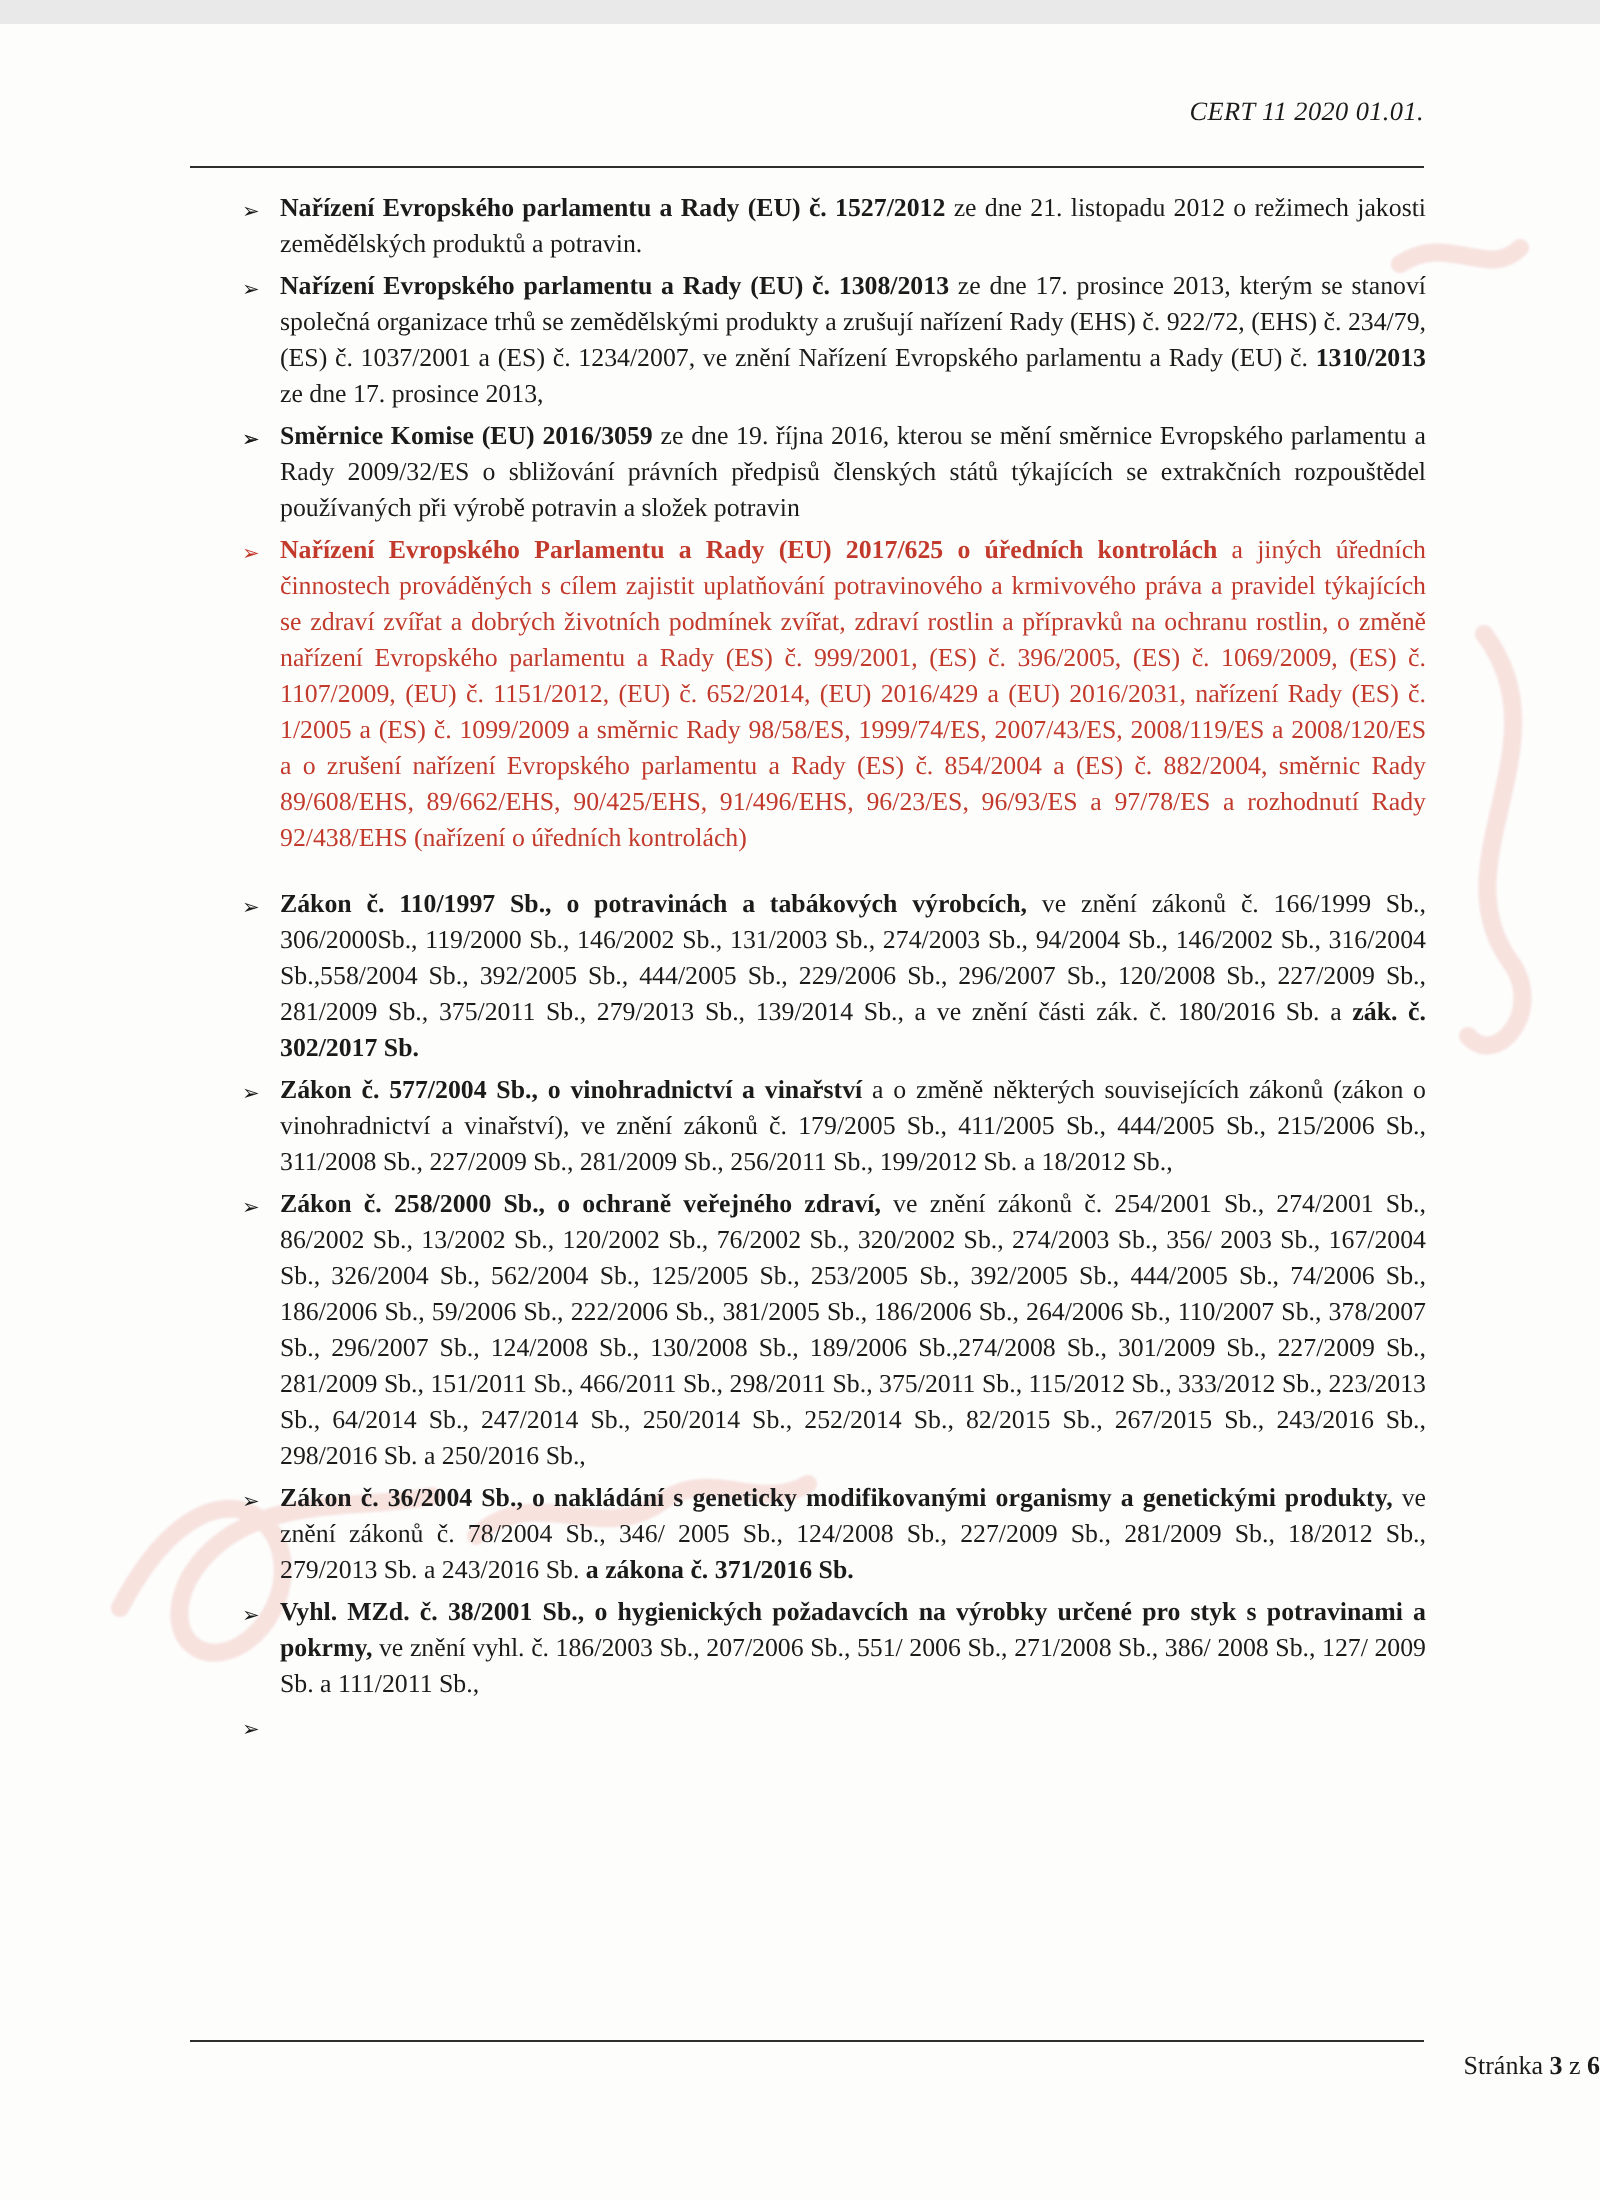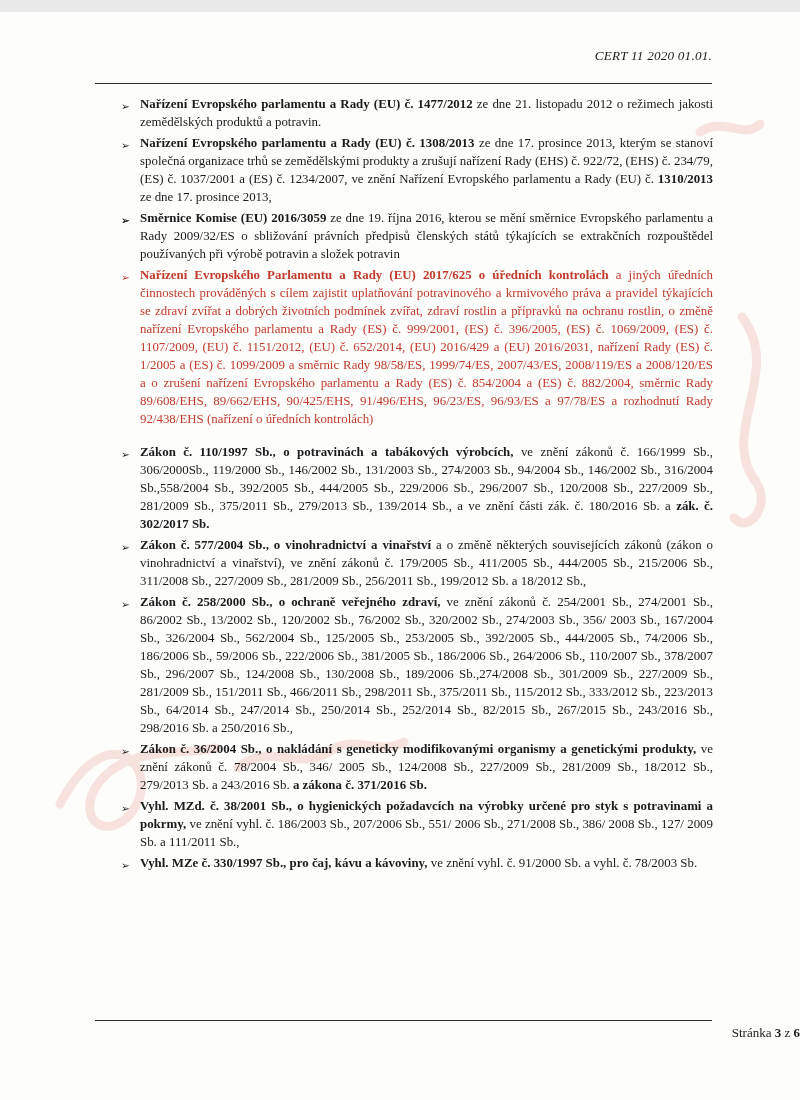--- a/index.html
+++ b/index.html
@@ -60,30 +60,30 @@
       <path d="M 238 756 C 268 728 300 762 332 738 C 356 722 380 744 404 730"></path>
       <path d="M 700 120 C 724 104 744 128 760 112"></path>
     </g>
   </svg>
 
   <div class="doc-code">CERT 11 2020 01.01.</div>
 
   <div class="top-rule"></div>
 
   <div class="content">
-      <div class="item"><span class="marker">➢</span><span><span class="b">Nařízení Evropského parlamentu a Rady (EU) č. 1477/2012</span><span> ze dne 21. listopadu 2012 o režimech jakosti zemědělských produktů a potravin.</span></span></div>
+      <div class="item"><span class="marker">➢</span><span><span class="b">Nařízení Evropského parlamentu a Rady (EU) č. 1527/2012</span><span> ze dne 21. listopadu 2012 o režimech jakosti zemědělských produktů a potravin.</span></span></div>
       <div class="item"><span class="marker">➢</span><span><span class="b">Nařízení Evropského parlamentu a Rady (EU) č. 1308/2013</span><span> ze dne 17. prosince 2013, kterým se stanoví společná organizace trhů se zemědělskými produkty a zrušují nařízení Rady (EHS) č. 922/72, (EHS) č. 234/79, (ES) č. 1037/2001 a (ES) č. 1234/2007, ve znění Nařízení Evropského parlamentu a Rady (EU) č. </span><span class="b">1310/2013</span><span> ze dne 17. prosince 2013,</span></span></div>
       <div class="item"><span class="marker">➢</span></div>
       <div class="item"><span class="marker">➢</span><span><span class="b">Směrnice Komise (EU) 2016/3059</span><span> ze dne 19. října 2016, kterou se mění směrnice Evropského parlamentu a Rady 2009/32/ES o sbližování právních předpisů členských států týkajících se extrakčních rozpouštědel používaných při výrobě potravin a složek potravin</span></span></div>
       <div class="item red-item"><span class="marker">➢</span><span><span class="b">Nařízení Evropského Parlamentu a Rady (EU) 2017/625 o úředních kontrolách</span><span> a jiných úředních činnostech prováděných s cílem zajistit uplatňování potravinového a krmivového práva a pravidel týkajících se zdraví zvířat a dobrých životních podmínek zvířat, zdraví rostlin a přípravků na ochranu rostlin, o změně nařízení Evropského parlamentu a Rady (ES) č. 999/2001, (ES) č. 396/2005, (ES) č. 1069/2009, (ES) č. 1107/2009, (EU) č. 1151/2012, (EU) č. 652/2014, (EU) 2016/429 a (EU) 2016/2031, nařízení Rady (ES) č. 1/2005 a (ES) č. 1099/2009 a směrnic Rady 98/58/ES, 1999/74/ES, 2007/43/ES, 2008/119/ES a 2008/120/ES a o zrušení nařízení Evropského parlamentu a Rady (ES) č. 854/2004 a (ES) č. 882/2004, směrnic Rady 89/608/EHS, 89/662/EHS, 90/425/EHS, 91/496/EHS, 96/23/ES, 96/93/ES a 97/78/ES a rozhodnutí Rady 92/438/EHS (nařízení o úředních kontrolách)</span></span></div>
       <div class="item group-gap"><span class="marker">➢</span><span><span class="b">Zákon č. 110/1997 Sb., o potravinách a tabákových výrobcích,</span><span> ve znění zákonů č. 166/1999 Sb., 306/2000Sb., 119/2000 Sb., 146/2002 Sb., 131/2003 Sb., 274/2003 Sb., 94/2004 Sb., 146/2002 Sb., 316/2004 Sb.,558/2004 Sb., 392/2005 Sb., 444/2005 Sb., 229/2006 Sb., 296/2007 Sb., 120/2008 Sb., 227/2009 Sb., 281/2009 Sb., 375/2011 Sb., 279/2013 Sb., 139/2014 Sb., a ve znění části zák. č. 180/2016 Sb. a </span><span class="b">zák. č. 302/2017 Sb.</span></span></div>
       <div class="item"><span class="marker">➢</span><span><span class="b">Zákon č. 577/2004 Sb., o vinohradnictví a vinařství</span><span> a o změně některých souvisejících zákonů (zákon o vinohradnictví a vinařství), ve znění zákonů č. 179/2005 Sb., 411/2005 Sb., 444/2005 Sb., 215/2006 Sb., 311/2008 Sb., 227/2009 Sb., 281/2009 Sb., 256/2011 Sb., 199/2012 Sb. a 18/2012 Sb.,</span></span></div>
       <div class="item"><span class="marker">➢</span><span><span class="b">Zákon č. 258/2000 Sb., o ochraně veřejného zdraví,</span><span> ve znění zákonů č. 254/2001 Sb., 274/2001 Sb., 86/2002 Sb., 13/2002 Sb., 120/2002 Sb., 76/2002 Sb., 320/2002 Sb., 274/2003 Sb., 356/ 2003 Sb., 167/2004 Sb., 326/2004 Sb., 562/2004 Sb., 125/2005 Sb., 253/2005 Sb., 392/2005 Sb., 444/2005 Sb., 74/2006 Sb., 186/2006 Sb., 59/2006 Sb., 222/2006 Sb., 381/2005 Sb., 186/2006 Sb., 264/2006 Sb., 110/2007 Sb., 378/2007 Sb., 296/2007 Sb., 124/2008 Sb., 130/2008 Sb., 189/2006 Sb.,274/2008 Sb., 301/2009 Sb., 227/2009 Sb., 281/2009 Sb., 151/2011 Sb., 466/2011 Sb., 298/2011 Sb., 375/2011 Sb., 115/2012 Sb., 333/2012 Sb., 223/2013 Sb., 64/2014 Sb., 247/2014 Sb., 250/2014 Sb., 252/2014 Sb., 82/2015 Sb., 267/2015 Sb., 243/2016 Sb., 298/2016 Sb. a 250/2016 Sb.,</span></span></div>
       <div class="item"><span class="marker">➢</span><span><span class="b">Zákon č. 36/2004 Sb., o nakládání s geneticky modifikovanými organismy a genetickými produkty,</span><span> ve znění zákonů č. 78/2004 Sb., 346/ 2005 Sb., 124/2008 Sb., 227/2009 Sb., 281/2009 Sb., 18/2012 Sb., 279/2013 Sb. a 243/2016 Sb. </span><span class="b">a zákona č. 371/2016 Sb.</span></span></div>
       <div class="item"><span class="marker">➢</span><span><span class="b">Vyhl. MZd. č. 38/2001 Sb., o hygienických požadavcích na výrobky určené pro styk s potravinami a pokrmy,</span><span> ve znění vyhl. č. 186/2003 Sb., 207/2006 Sb., 551/ 2006 Sb., 271/2008 Sb., 386/ 2008 Sb., 127/ 2009 Sb. a 111/2011 Sb.,</span></span></div>
-      <div class="item"><span class="marker">➢</span><span><span class="b">Vyhl. MZe č. 330/1997 Sb., pro čaj, kávu a kávoviny,</span><span> ve znění vyhl. č. 91/2000 Sb. a vyhl. č. 78/2003 Sb.</span></span></div>
+      <div class="item"><span class="marker">➢</span></div>
     </div>
 
   <div class="footer-rule"></div>
 
   <div class="footer-text"><span>Stránka </span><span class="b">3</span><span> z </span><span class="b">6</span></div>
 
 </div>
 
 </body></html>

